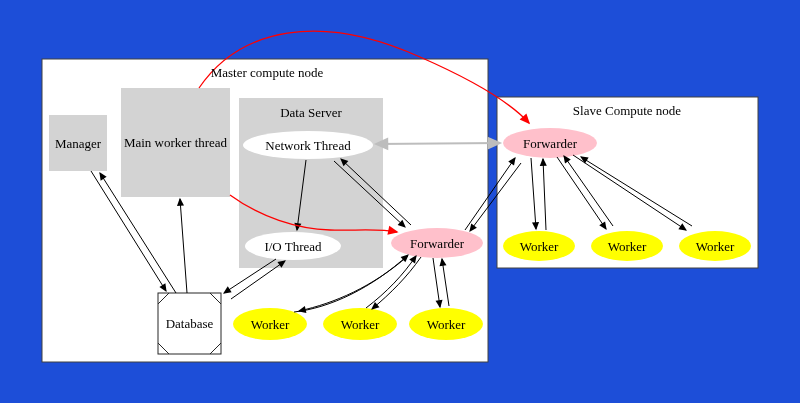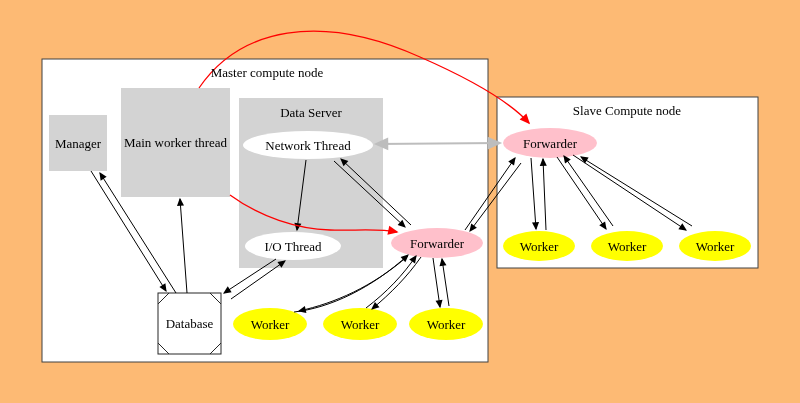--- a/index.html
+++ b/index.html
@@ -1,17 +1,17 @@
 <!DOCTYPE html>
 <html><head>
 <meta charset="utf-8">
 <style>
   html,body{margin:0;padding:0;background:#ffffff;}
   body{width:800px;height:403px;overflow:hidden;font-family:"Liberation Serif","DejaVu Serif",serif;}
-  #stage{position:relative;width:800px;height:403px;background:#fdba74;}
+  #stage{position:relative;width:800px;height:403px;background:#1d4ed8;}
   svg{display:block;}
   text{font-family:"Liberation Serif","DejaVu Serif",serif;font-size:13px;fill:#000000;}
 </style>
 </head>
 <body>
 
 <div id="stage">
   <svg id="graph" width="800" height="403" viewBox="0 0 800 403" xmlns="http://www.w3.org/2000/svg">
     <defs>
       <marker id="ah-black" viewBox="0 0 10 10" refX="8.5" refY="5" markerWidth="10" markerHeight="8" orient="auto-start-reverse">

